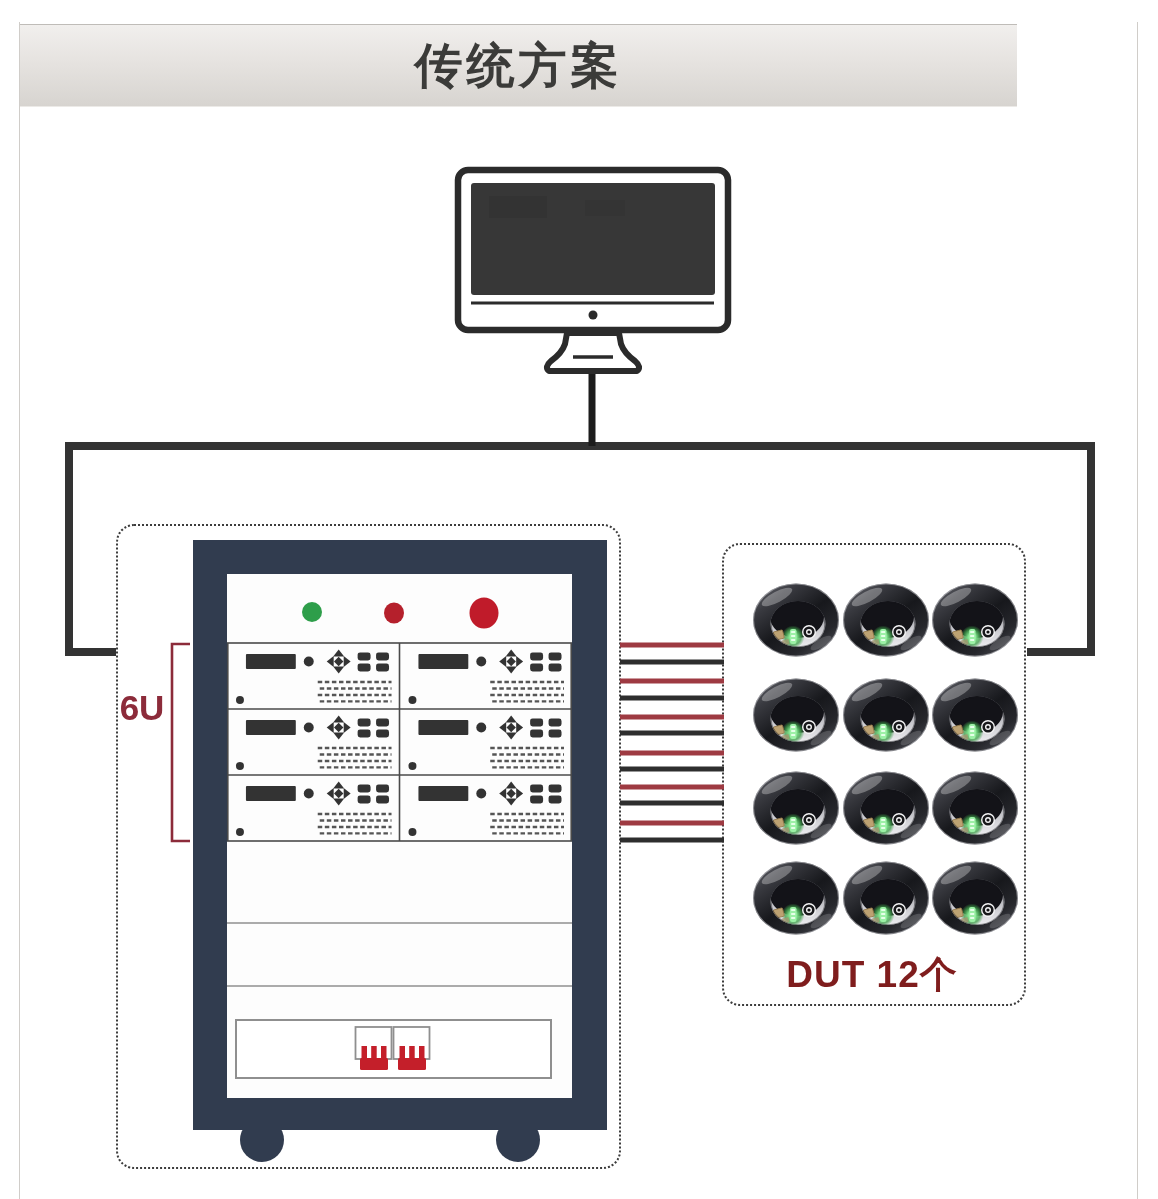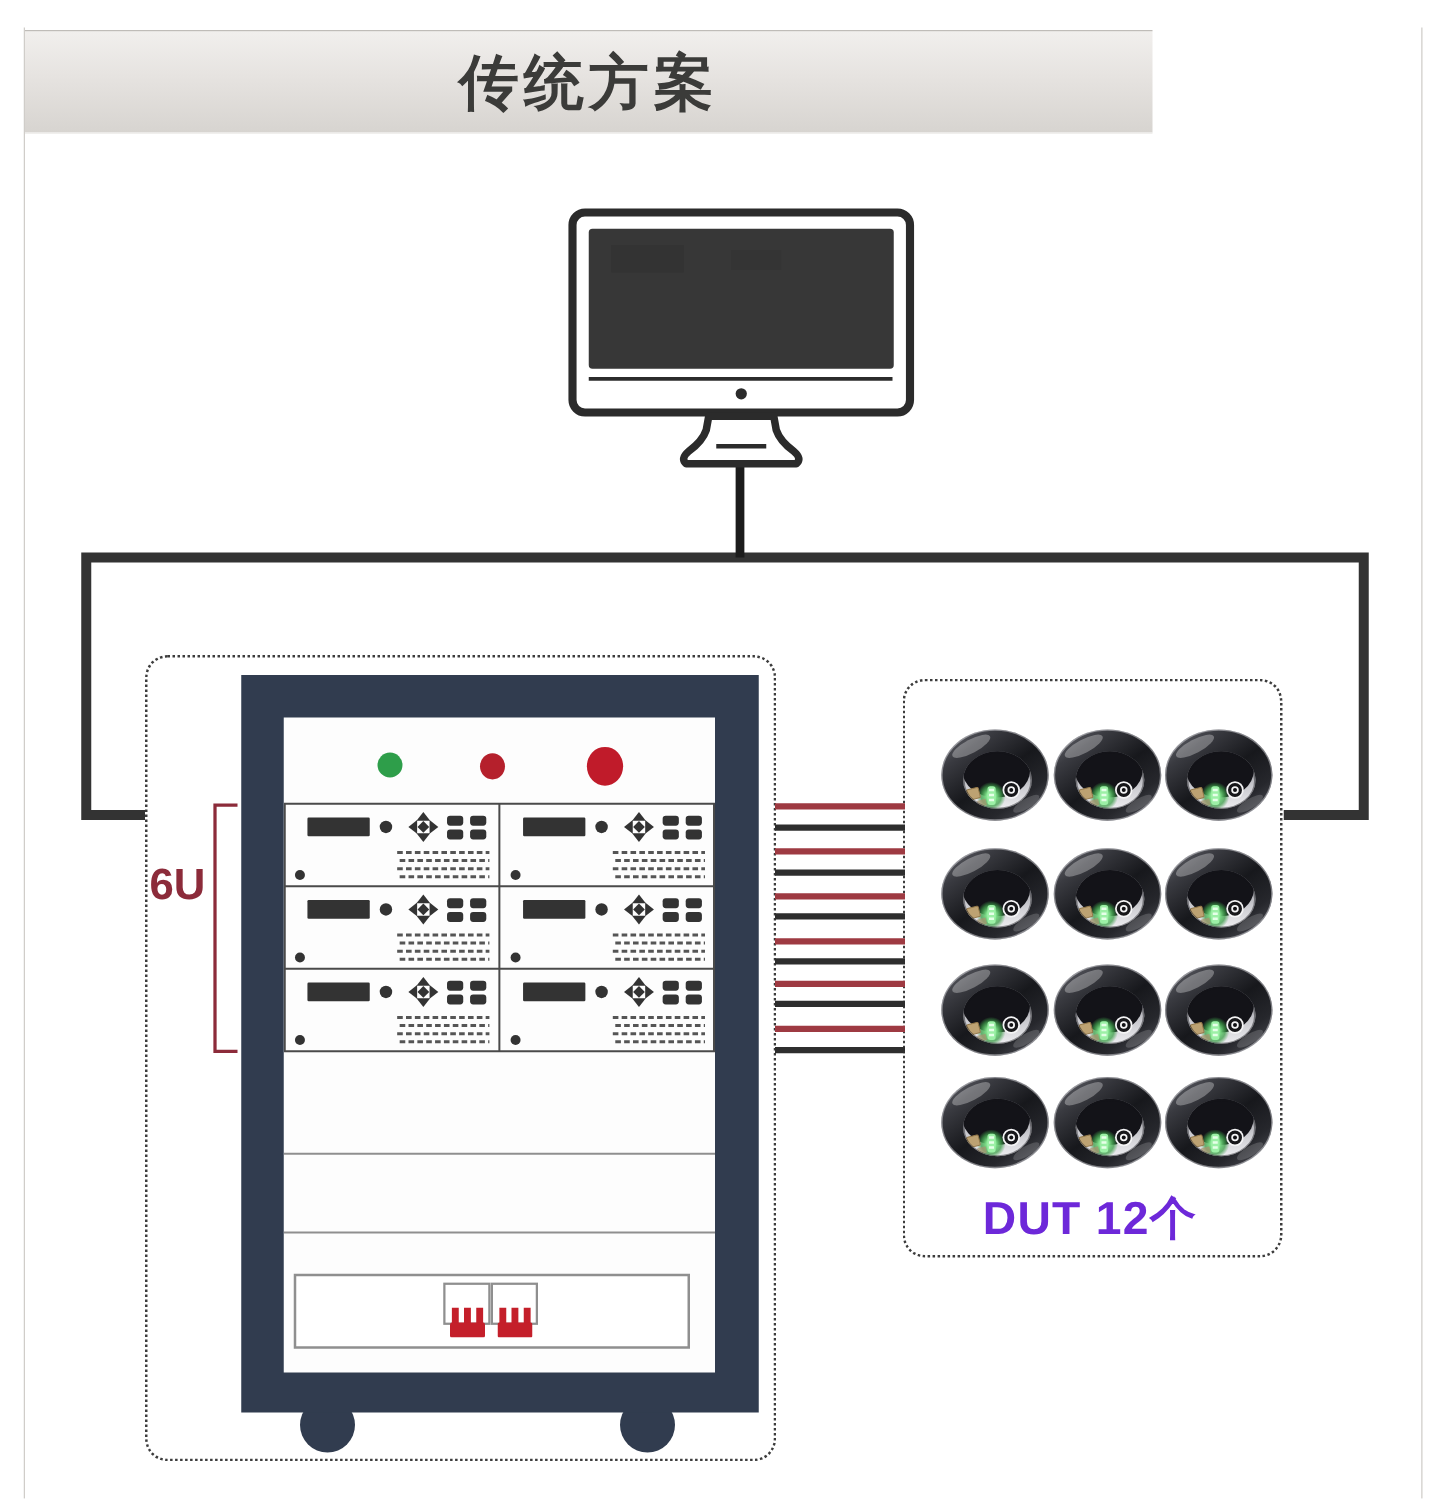--- a/index.html
+++ b/index.html
@@ -2,41 +2,41 @@
 <html><head>
 <meta charset="utf-8">
 <style>
   html,body{margin:0;padding:0;background:#ffffff;}
   body{font-family:"Liberation Sans","DejaVu Sans",sans-serif;}
   .page{position:relative;width:1158px;height:1199px;background:#ffffff;overflow:hidden;}
   .side-line{position:absolute;top:22px;bottom:0;width:1px;background:#d0cdc9;}
   .side-line.left{left:19px;}
   .side-line.right{left:1137px;}
   .title-bar{
-    position:absolute;left:20px;top:24px;width:902px;height:81px;
+    position:absolute;left:20px;top:24px;width:997px;height:81px;
     background:linear-gradient(180deg,#f1efed 0%,#e6e3e0 45%,#d7d4d0 100%);
     border-top:1px solid #bfbcb8;border-bottom:1px solid #eceae7;
     display:flex;align-items:center;justify-content:center;
   }
   .title-text{font-size:48px;font-weight:bold;color:#3b3b39;letter-spacing:4px;}
   .dashed-box{position:absolute;border:2.5px dotted #3c3c3c;border-radius:18px;background:transparent;}
   .rack-box{left:116px;top:524px;width:501px;height:641px;}
   .dut-box{left:722px;top:543px;width:300px;height:459px;}
   .rack-body{position:absolute;left:193px;top:540px;width:414px;height:590px;background:#313c4f;}
   .rack-foot{position:absolute;width:44px;height:44px;border-radius:50%;background:#313c4f;}
   .rack-foot.f1{left:240px;top:1118px;}
   .rack-foot.f2{left:496px;top:1118px;}
   .rack-panel{position:absolute;left:227px;top:574px;width:345px;height:524px;background:#fdfdfd;}
   .panel-svg{position:absolute;left:0;top:0;}
   .rings-svg{position:absolute;left:722px;top:543px;}
   .overlay-svg{position:absolute;left:0;top:0;pointer-events:none;}
   .label-6u{position:absolute;left:116px;top:688px;width:52px;text-align:center;
     font-size:35px;font-weight:bold;color:#8c2b3a;}
   .label-dut{position:absolute;left:722px;top:950px;width:300px;text-align:center;
-    font-size:37px;font-weight:bold;color:#6d28d9;letter-spacing:1px;}
+    font-size:37px;font-weight:bold;color:#7f1d1d;letter-spacing:1px;}
   .hidden-defs{position:absolute;width:0;height:0;overflow:hidden;}
 </style>
 </head>
 <body>
 
 <div class="page">
 
   <svg class="hidden-defs" aria-hidden="true">
     <defs>
       <linearGradient id="g-band" x1="0" y1="0" x2="0.85" y2="1">

